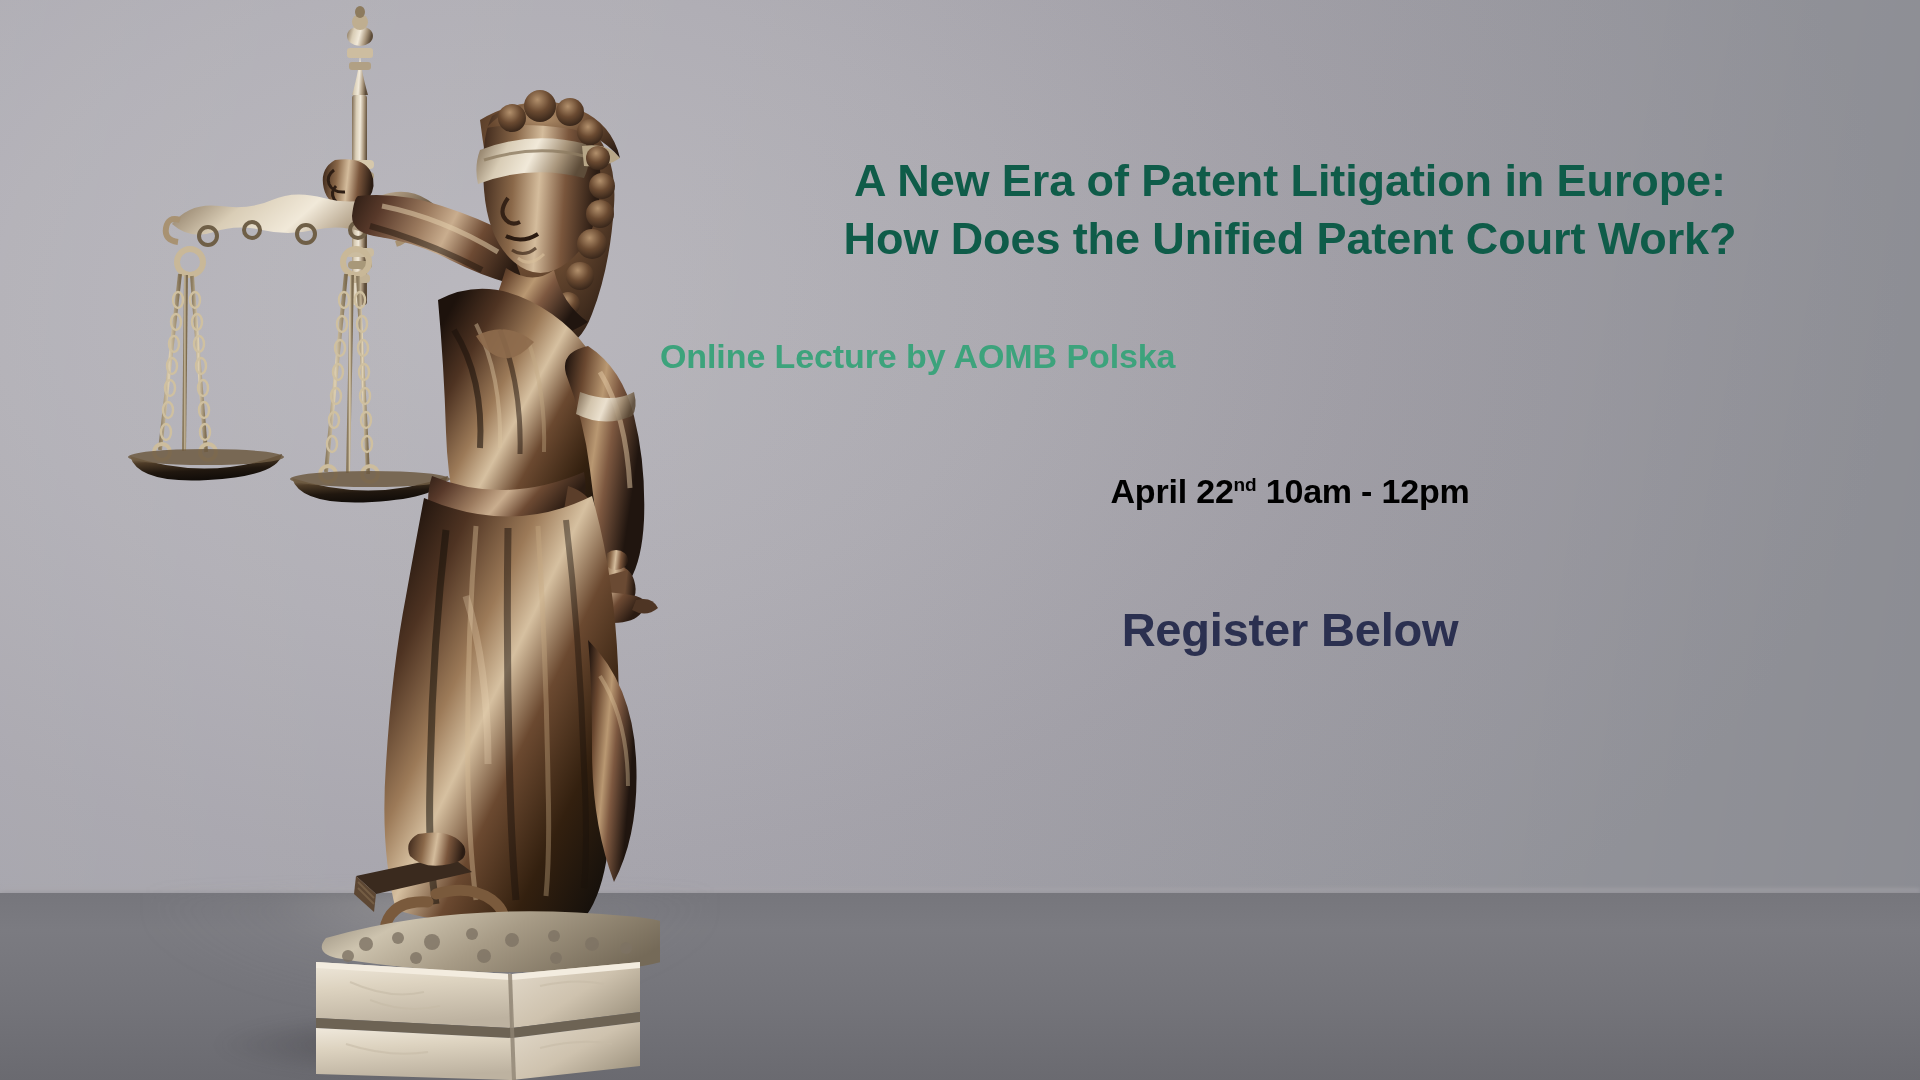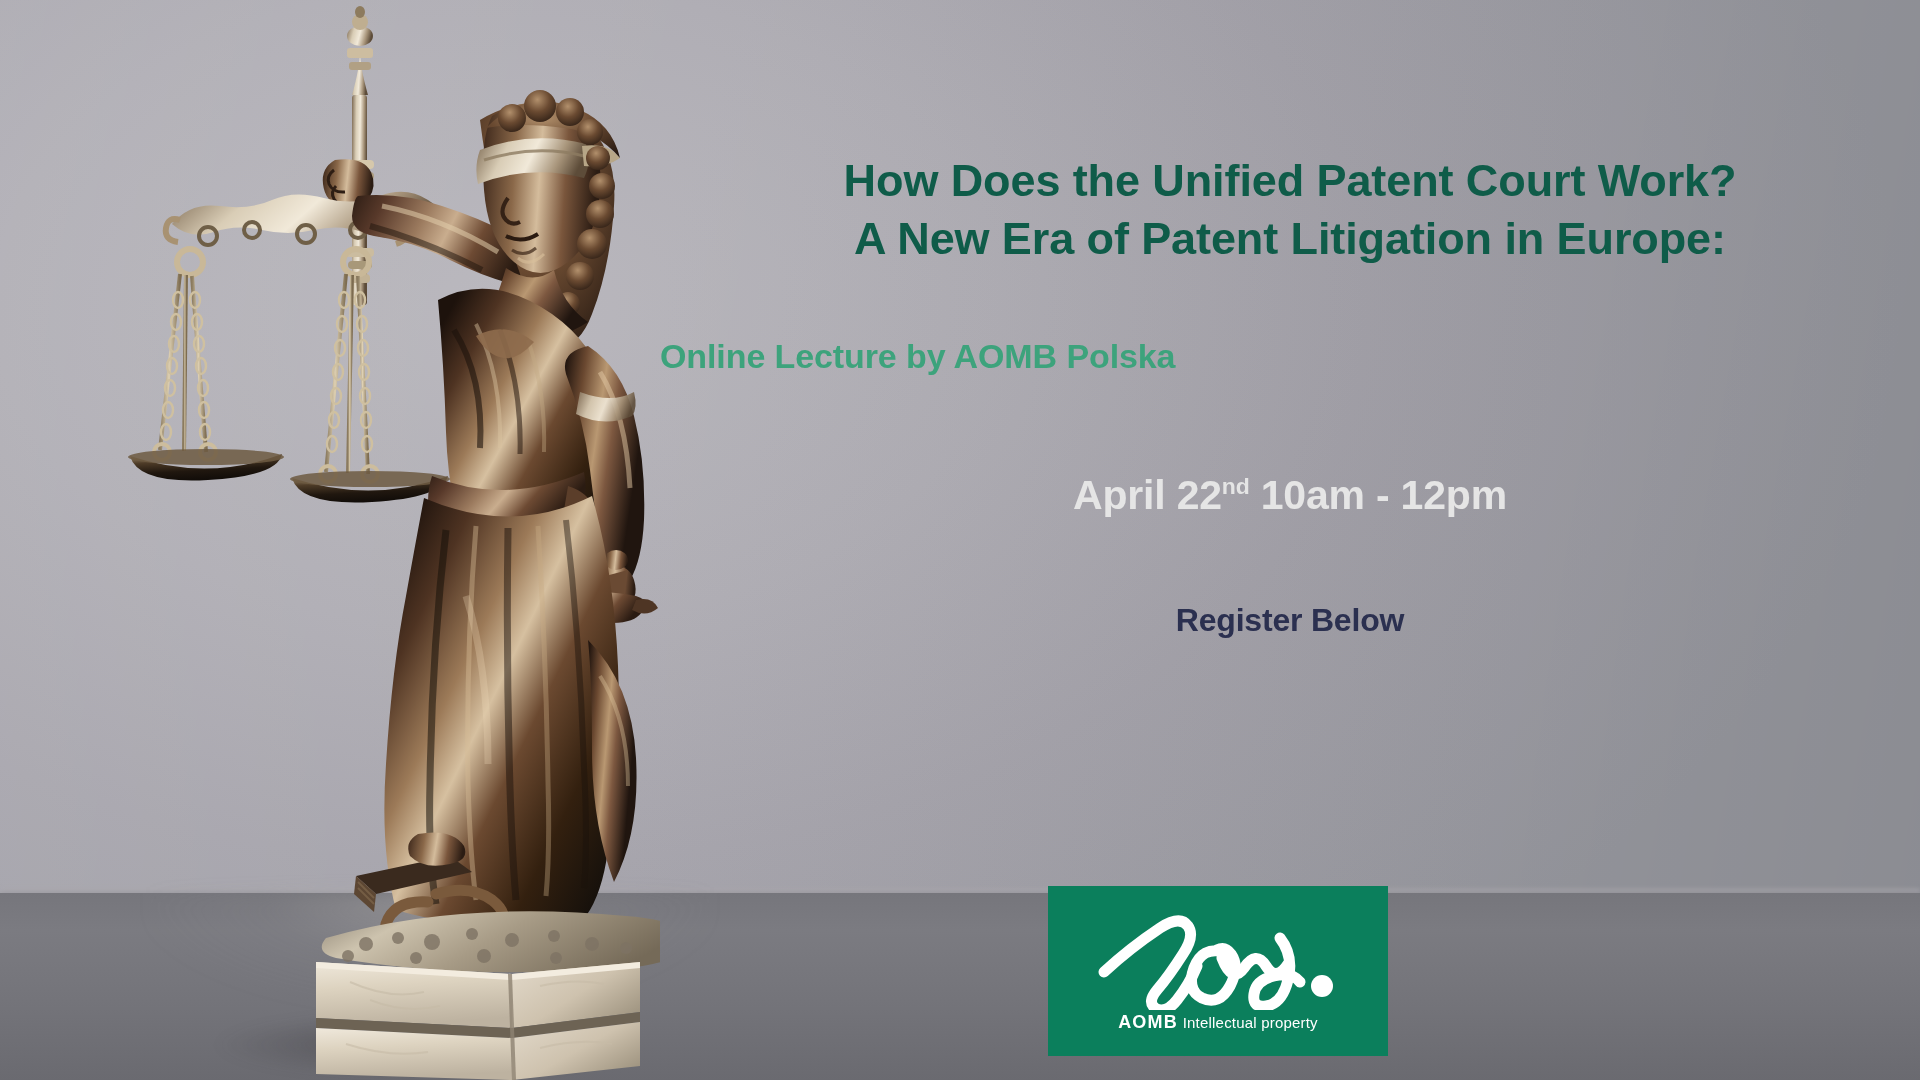--- a/index.html
+++ b/index.html
@@ -96,39 +96,39 @@
     font-size: 34px;
     font-weight: bold;
     letter-spacing: -0.1px;
   }
 
   .dateline {
     position: absolute;
     left: 0; top: 472px;
     width: 1260px;
     text-align: center;
-    color: #e5e5e5;
-    font-size: 41px;
+    color: #000000;
+    font-size: 34px;
     font-weight: bold;
     letter-spacing: -0.2px;
   }
   .dateline sup {
     font-size: 0.56em;
     vertical-align: super;
     line-height: 0;
     font-weight: bold;
   }
 
   .cta {
     position: absolute;
     left: 0; top: 602px;
     width: 1260px;
     text-align: center;
     color: #2b3050;
-    font-size: 32px;
+    font-size: 47px;
     font-weight: bold;
     letter-spacing: -0.2px;
   }
 
   
   .logo-box {
     position: absolute;
     left: 388px;
     top: 886px;
     width: 340px;
@@ -518,49 +518,27 @@
           <path d="M420 1048 q40 -10 72 -4"></path>
           <path d="M226 1044 q44 14 82 8"></path>
         </g>
       </g>
     </svg>
   </div>
 
   <div class="content">
 
     <h1 class="headline">
+      <span class="ln">A New Era of Patent Litigation in Europe:</span>
       <span class="ln">How Does the Unified Patent Court Work?</span>
-      <span class="ln">A New Era of Patent Litigation in Europe:</span>
     </h1>
 
     <div class="subhead">Online Lecture by AOMB Polska</div>
 
     <div class="dateline">
       <span>April 22</span><sup>nd</sup><span> 10am - 12pm</span>
     </div>
 
     <div class="cta">Register Below</div>
 
-    <div class="logo-box">
-      <div class="logo-mark">
-        <svg width="250" height="108" viewBox="0 0 250 108" xmlns="http://www.w3.org/2000/svg">
-          <g fill="none" stroke="#ffffff" stroke-linecap="round" stroke-linejoin="round">
-
-            <path d="M6 70 q26 -24 56 -44 q20 -13 28 -2 q7 10 -5 28 q-14 22 -26 36 q-10 12 -2 18
-                     q10 7 22 -8 q12 -15 20 -34" stroke-width="11"></path>
-
-            <path d="M126 50 q-22 -6 -30 16 q-8 22 8 30 q17 8 28 -12 q10 -19 1 -32 q-6 -8 -14 -4" stroke-width="11"></path>
-
-            <path d="M124 56 q10 26 22 10 q12 -18 22 -2 q10 16 22 -2" stroke-width="11"></path>
-
-            <path d="M182 36 q14 18 8 42 q-6 24 -22 26 q-14 2 -12 -12 q2 -14 20 -18 q18 -4 26 6" stroke-width="11"></path>
-          </g>
-          <circle cx="224" cy="84" r="11" fill="#ffffff"></circle>
-        </svg>
-      </div>
-      <div class="logo-text">
-        <span class="brand">AOMB</span>
-        <span class="tag">Intellectual property</span>
-      </div>
-    </div>
 
   </div>
 </div>
 
 </body></html>

